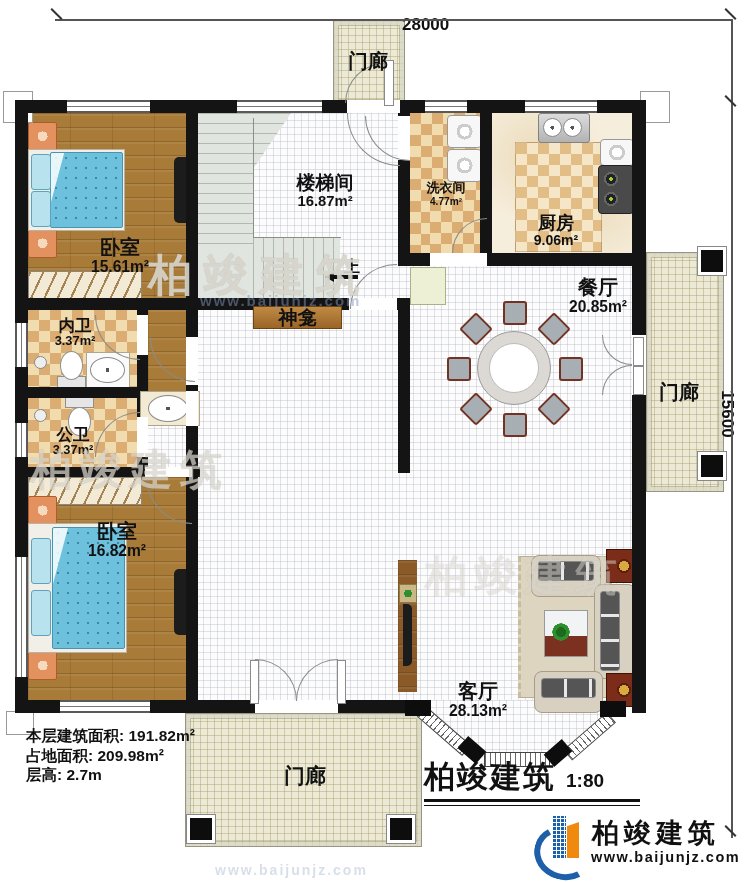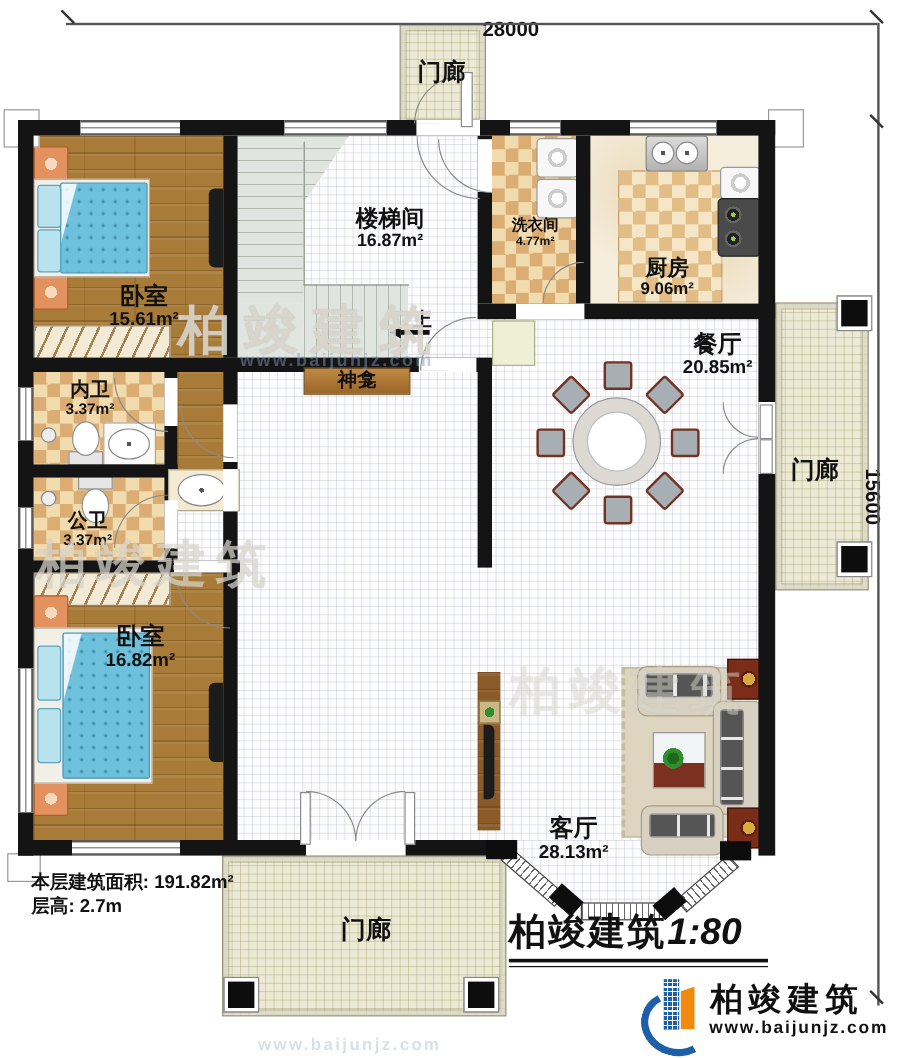--- a/index.html
+++ b/index.html
@@ -66,36 +66,36 @@
   .tblin{background:#fff;border:1px solid #bbb;border-radius:50%;}
   .chair{background:#a7afb4;border:2px solid #733322;border-radius:3px;}
   .sofa{background:#d8d1c1;border:1px solid #a79d86;border-radius:8px;}
   .cush-h{background:repeating-linear-gradient(90deg,#555 0 22px,#e8e8e8 22px 25px);border:1px solid #888;border-radius:3px;}
   .cush-v{background:repeating-linear-gradient(180deg,#555 0 22px,#e8e8e8 22px 25px);border:1px solid #888;border-radius:3px;}
   .rug{background:#ddd5c0;border-top:1px solid #b8ae92;border-bottom:1px solid #b8ae92;border-left:3px dashed #c6bca0;border-right:3px dashed #c6bca0;}
   .sidetbl{background:radial-gradient(circle,#d8a93c 0 5px,#5e1f10 5px 7px,transparent 7px) center/100% 100% no-repeat,#7b2d1a;border:1px solid #3e1207;}
   .coffee{background:linear-gradient(180deg,#f1f3f4 0 55%,#7b3020 55%);border:1px solid #999;}
   .plant{background:radial-gradient(circle,#1c6b1c 0 35%,#2f8f2f 35% 60%,transparent 62%);}
   .shrine{position:absolute;z-index:33;background:linear-gradient(#c08a45,#9a6526);border:1px solid #6b4514;
-    display:flex;align-items:center;justify-content:center;font-weight:bold;font-size:16px;color:#111;}
+    display:flex;align-items:center;justify-content:center;font-weight:bold;font-size:19px;color:#111;}
   .deco{background:radial-gradient(circle,#2f8f2f 0 4px,transparent 4px) center/100% 100% no-repeat,#cbb685;border:1px solid #8a7a4a;}
   
   .lbl{position:absolute;z-index:50;transform:translateX(-50%);text-align:center;color:#111;font-weight:bold;line-height:1.12;white-space:nowrap;}
   .lbl .ar{display:block;font-size:.78em;}
   .lbl .nm{display:block;}
   .plain{position:absolute;z-index:50;color:#111;font-weight:bold;white-space:nowrap;}
   .wm{position:absolute;z-index:60;font-weight:bold;white-space:nowrap;pointer-events:none;
     color:rgba(222,219,209,.85);text-shadow:0 0 1px rgba(120,120,120,.45);}
   .wmu{position:absolute;z-index:60;font-weight:bold;white-space:nowrap;pointer-events:none;color:rgba(130,150,185,.5);letter-spacing:2px;}
   .dimline{position:absolute;z-index:70;background:#555;}
   .tick{position:absolute;z-index:70;width:15px;height:2px;background:#333;transform:rotate(45deg);}
   .stats{position:absolute;z-index:70;left:26px;top:726px;font-size:15.5px;font-weight:bold;color:#111;line-height:1.27;}
   .title-wrap{position:absolute;z-index:70;left:424px;top:756px;color:#111;}
   .t-cn{font-size:31px;font-weight:bold;letter-spacing:2px;}
-  .t-scale{font-size:31px;font-weight:bold;font-style:italic;}
+  .t-scale{font-size:19px;font-weight:bold;margin-left:10px;}
   .uline{position:absolute;z-index:70;background:#111;}
   .logo-name{position:absolute;z-index:70;left:592px;top:815px;font-size:27px;font-weight:900;letter-spacing:5px;color:#101010;}
   .logo-url{position:absolute;z-index:70;left:591px;top:849px;font-size:14.5px;font-weight:bold;letter-spacing:1.5px;color:#101010;}
   .arrowbar{position:absolute;z-index:50;background:#111;}
   .arrowhead{position:absolute;z-index:50;width:0;height:0;border-top:5px solid transparent;border-bottom:5px solid transparent;border-right:9px solid #111;}
 </style>
 </head>
 <body>
 
 <div id="plan">
@@ -325,20 +325,21 @@
   <div class="plain" style="left:703px;top:404px;font-size:17px;transform:rotate(90deg)">15600</div>
 
   <div class="wm" style="left:148px;top:246px;font-size:44px;letter-spacing:12px">柏竣建筑</div>
   <div class="wmu" style="left:200px;top:292px;font-size:15px">www.baijunjz.com</div>
   <div class="wm" style="left:30px;top:442px;font-size:42px;letter-spacing:8px;opacity:.8">柏竣建筑</div>
   <div class="wm" style="left:425px;top:548px;font-size:42px;letter-spacing:8px;opacity:.55">柏竣建筑</div>
   <div class="wmu" style="left:215px;top:862px;font-size:14px;opacity:.6">www.baijunjz.com</div>
 
   <div class="stats">
     <div>本层建筑面积: 191.82m²</div>
+    <div>占地面积: 209.98m²</div>
     <div>层高: 2.7m</div>
   </div>
 
   <div class="title-wrap">
     <span class="t-cn">柏竣建筑</span><span class="t-scale">1:80</span>
   </div>
   <div class="uline" style="left:424px;top:799px;width:216px;height:3px"></div>
   <div class="uline" style="left:424px;top:805px;width:216px;height:1px"></div>
 
   <div class="abs" style="left:534px;top:826px;width:48px;height:42px;border:6px solid transparent;border-left-color:#1d5fa8;border-bottom-color:#1d5fa8;border-radius:50%;transform:rotate(15deg);z-index:70"></div>

